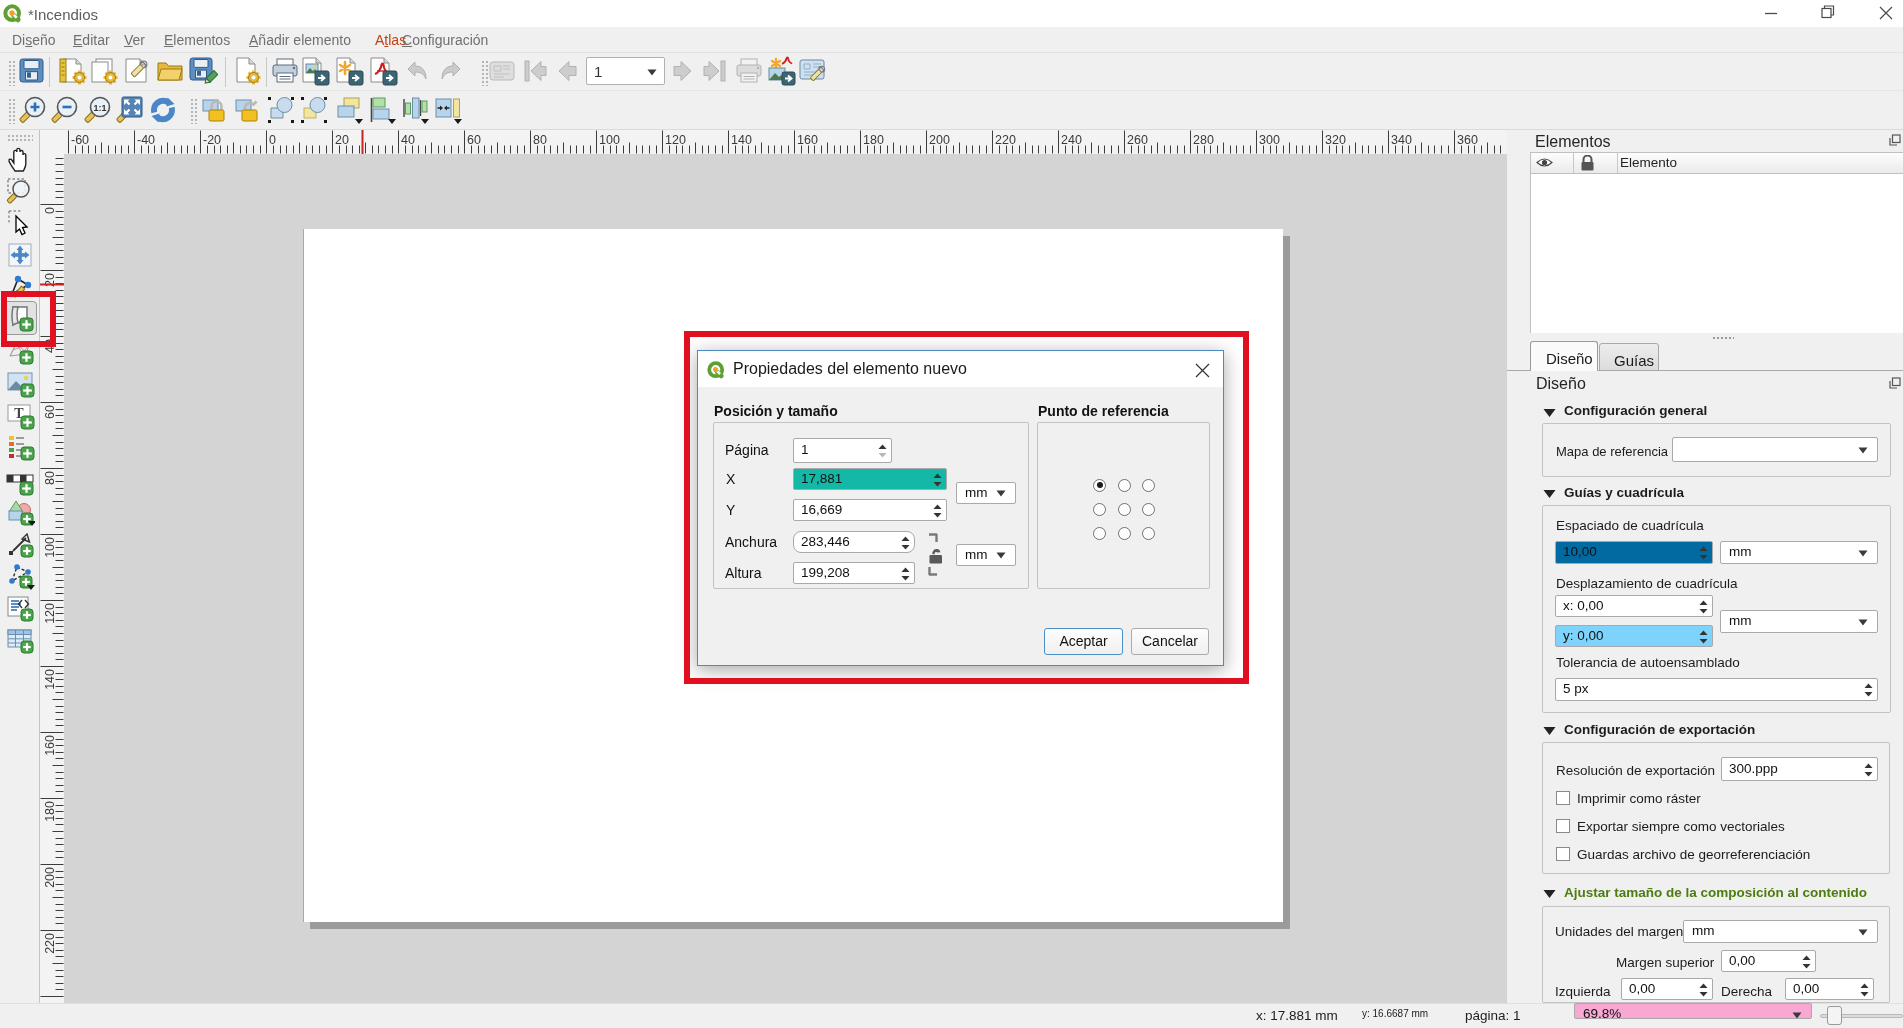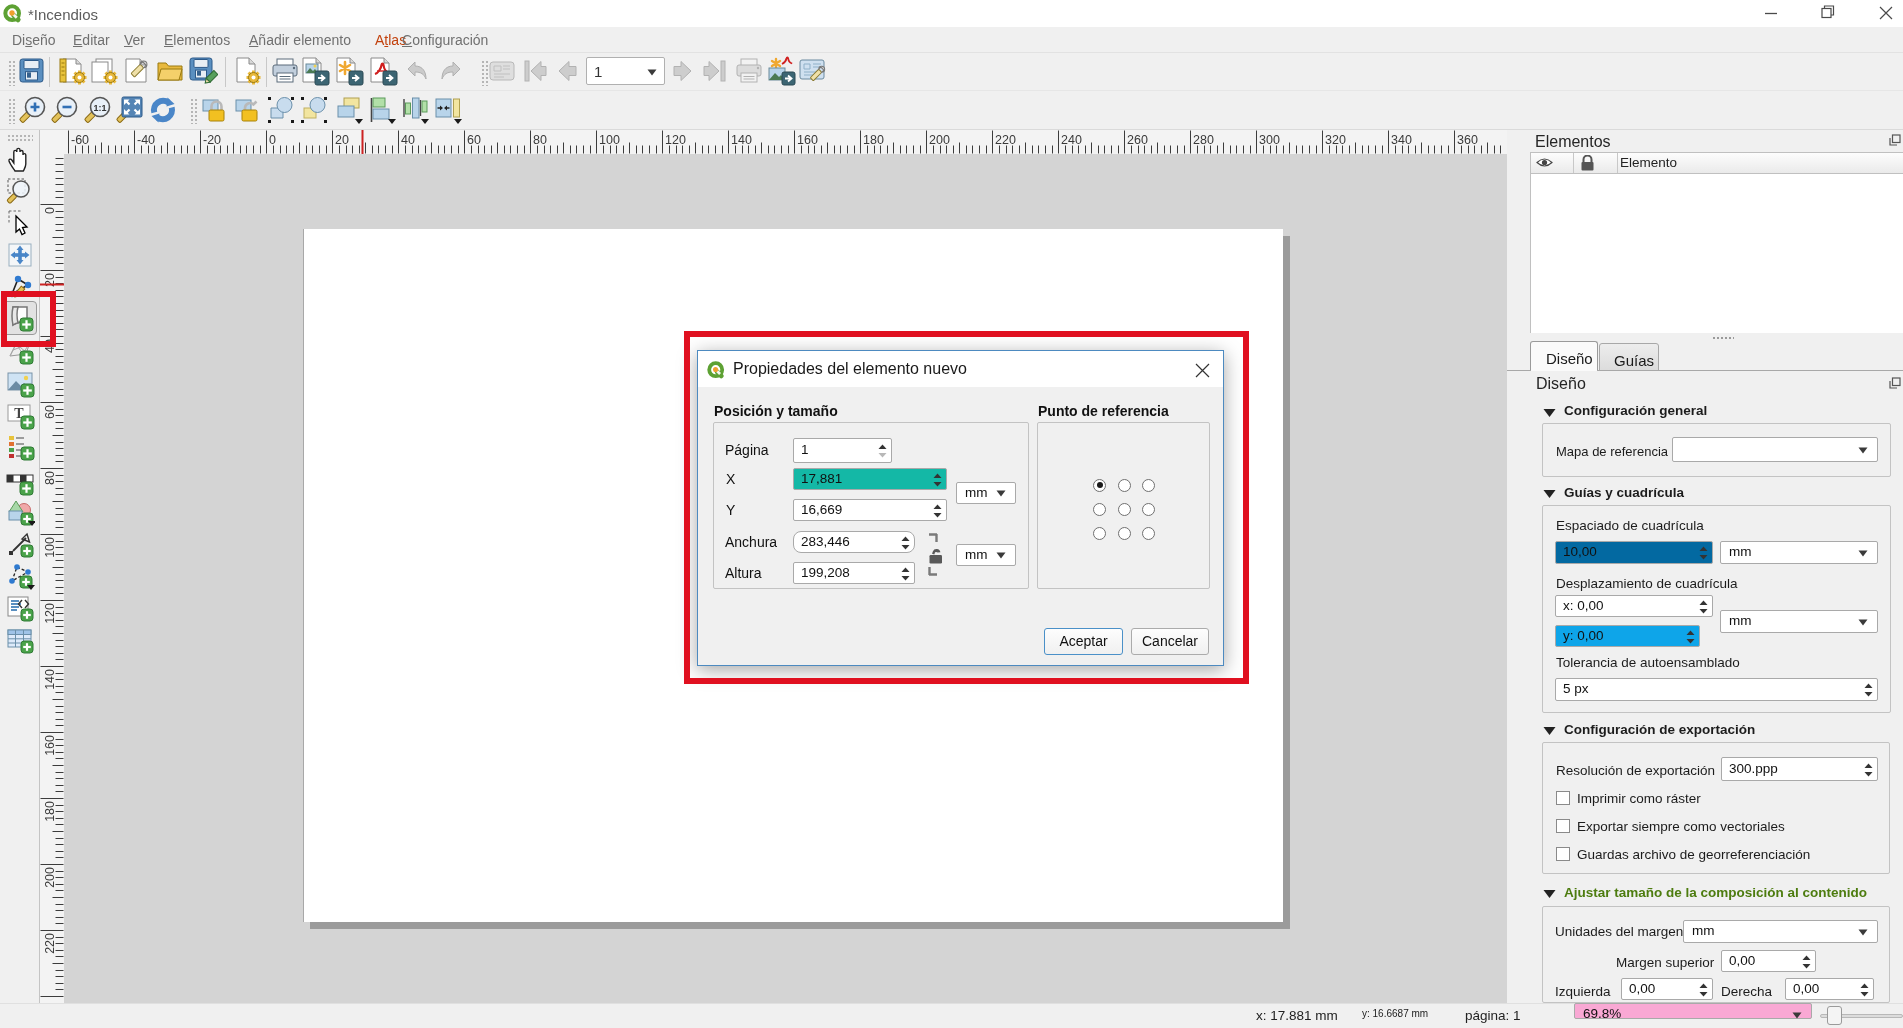--- a/index.html
+++ b/index.html
@@ -545,21 +545,21 @@
     </svg>
   </div>
 <div class="lbl" style="left:1556px;top:576px;font-size:13.5px;color:#1c1c1c">Desplazamiento de cuadrícula</div>
 <div class="abs" style="left:1555px;top:595px;width:158px;height:22px;background:#fff;border:1px solid #a9a9a9;border-radius:2px">
     <div class="lbl" style="left:7px;top:2px;font-size:13.5px;color:#111">x: 0,00</div>
     <svg class="abs" style="right:4px;top:4px" width="9" height="14" viewBox="0 0 9 14">
       <path d="M4.5 0.5 L8.5 5 H0.5 z" fill="#333"></path>
       <path d="M4.5 13.5 L8.5 9 H0.5 z" fill="#333"></path>
     </svg>
   </div>
-<div class="abs" style="left:1555px;top:625px;width:145px;height:22px;background:#0ea5e9;border:1px solid #a9a9a9;border-radius:2px">
+<div class="abs" style="left:1555px;top:625px;width:158px;height:22px;background:#7dd3fc;border:1px solid #a9a9a9;border-radius:2px">
     <div class="lbl" style="left:7px;top:2px;font-size:13.5px;color:#111">y: 0,00</div>
     <svg class="abs" style="right:4px;top:4px" width="9" height="14" viewBox="0 0 9 14">
       <path d="M4.5 0.5 L8.5 5 H0.5 z" fill="#333"></path>
       <path d="M4.5 13.5 L8.5 9 H0.5 z" fill="#333"></path>
     </svg>
   </div>
 <div class="abs" style="left:1720px;top:610px;width:158px;height:23px;background:#fff;border:1px solid #a9a9a9;border-radius:2px">
     <div class="lbl" style="left:8px;top:2px;font-size:13.5px;color:#111">mm</div>
     <svg class="abs" style="right:9px;top:8px" width="10" height="7" viewBox="0 0 10 7">
       <path d="M0.5 0.5 h9 l-4.5 6 z" fill="#3a3a3a"></path>

